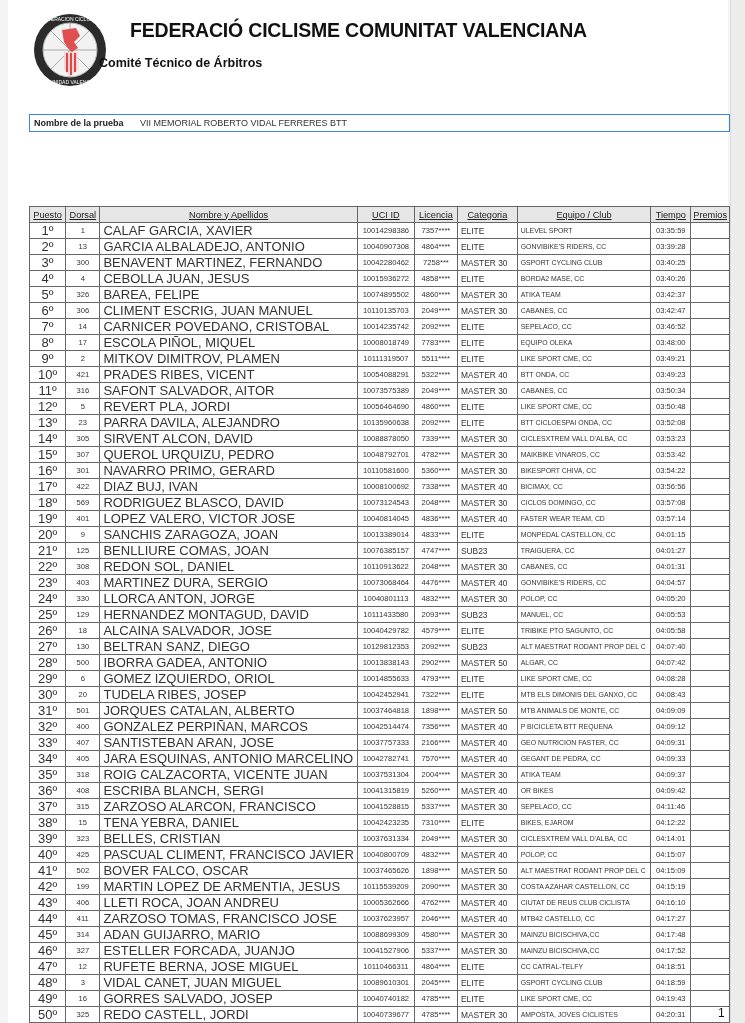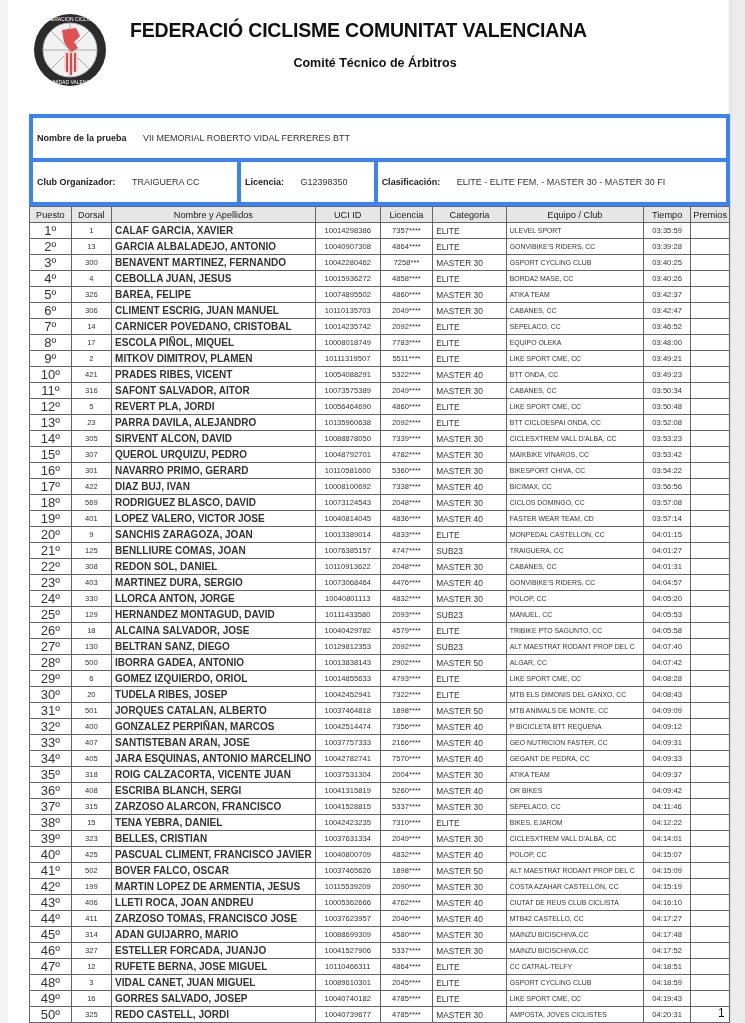--- a/index.html
+++ b/index.html
@@ -20,49 +20,49 @@
   }
   .logo {
     position: absolute; left: 32px; top: 12px; width: 76px; height: 76px;
   }
   .title {
     position: absolute; left: 130px; top: 19px; width: 500px;
     font-size: 19.5px; font-weight: bold; letter-spacing: -0.2px; color: #111;
     white-space: nowrap;
   }
   .subtitle {
-    position: absolute; left: 146px; top: 56px; width: 500px; text-align: center;
+    position: absolute; left: 120px; top: 56px; width: 500px; text-align: left;
     font-size: 12.5px; font-weight: bold; color: #111; padding-left: 0;
   }
   .subtitle span { position: relative; left: -21px; }
 
   table.info {
     position: absolute; left: 29px; top: 114px; width: 701px;
     border-collapse: collapse; font-size: 9px;
   }
   table.info td {
-    border: 4px solid #3b82f6; height: 16px; padding: 12px 4px; white-space: nowrap;
+    border: 1px solid #3b82f6; height: 16px; padding: 0 4px; white-space: nowrap;
   }
   table.info .lbl { font-weight: bold; color: #222; margin-right: 6px; }
   table.info .val { color: #333; margin-left: 8px; }
 
   table.results {
     position: absolute; left: 29px; top: 206px; width: 701px;
     border-collapse: collapse; font-size: 7.6px;
   }
   table.results th {
     background: #e6e6e6; border: 1px solid #666; height: 15px;
-    font-weight: normal; font-size: 9.2px; color: #222; padding: 0 2px;
+    font-weight: normal; font-size: 9.2px; color: #222; padding: 0 2px; text-decoration: underline;
   }
   table.results td {
     border: 1px solid #666; height: 12.4px; padding: 0 3px; white-space: nowrap;
     color: #333; overflow: hidden;
   }
   td.c { text-align: center; }
-  td.name { font-size: 10px; padding-left: 5px; font-weight: bold; }
+  td.name { font-size: 13px; padding-left: 5px; }
   td.cat { font-size: 8.4px; color: #222; margin-left: 12px; }
   td.team { font-size: 6.9px; padding-left: 5px; }
   td.pos { font-size: 13px; }
   .pagenum {
     position: absolute; left: 718px; top: 1006px; font-size: 12px; color: #111;
   }
 </style>
 </head>
 <body>
 
@@ -96,34 +96,20 @@
 <div class="subtitle"><span>Comité Técnico de Árbitros</span></div>
 
 <table class="info">
   <tbody>
       <tr>
     <td colspan="3">
       <span class="lbl">Nombre de la prueba</span>
       <span class="val">VII MEMORIAL ROBERTO VIDAL FERRERES BTT</span>
     </td>
   </tr>
-  <tr>
-    <td>
-      <span class="lbl">Club Organizador:</span>
-      <span class="val">TRAIGUERA CC</span>
-    </td>
-    <td>
-      <span class="lbl">Licencia:</span>
-      <span class="val">G12398350</span>
-    </td>
-    <td>
-      <span class="lbl">Clasificación:</span>
-      <span class="val">ELITE - ELITE FEM. - MASTER 30 - MASTER 30 FI</span>
-    </td>
-  </tr>
 </tbody>
   </table>
 
 <table class="results">
   <thead>
     <tr>
       <th style="width:41px">Puesto</th>
       <th style="width:40px">Dorsal</th>
       <th style="width:164px">Nombre y Apellidos</th>
       <th style="width:66px">UCI ID</th>

